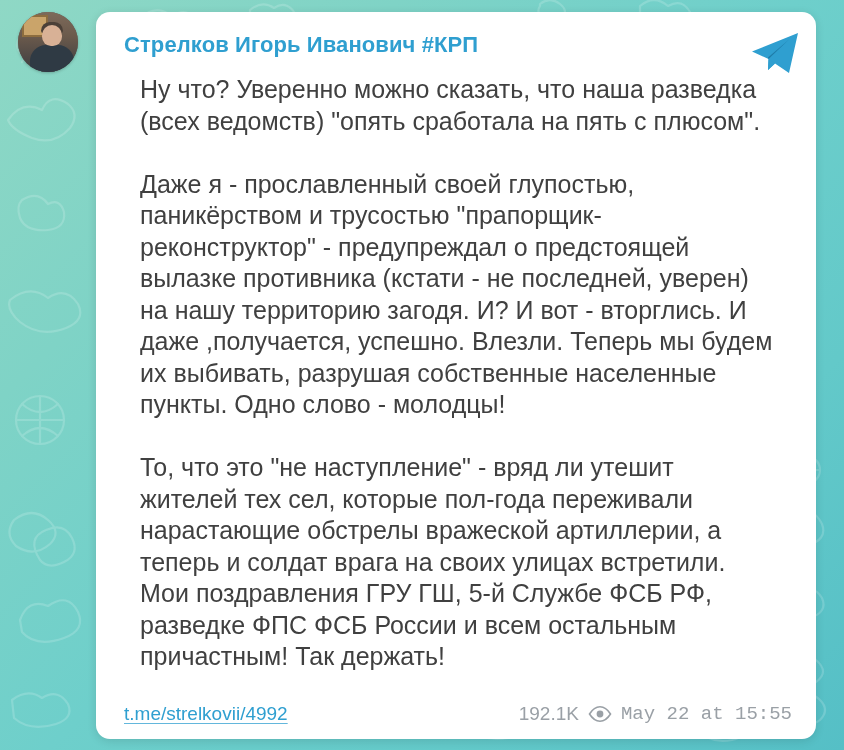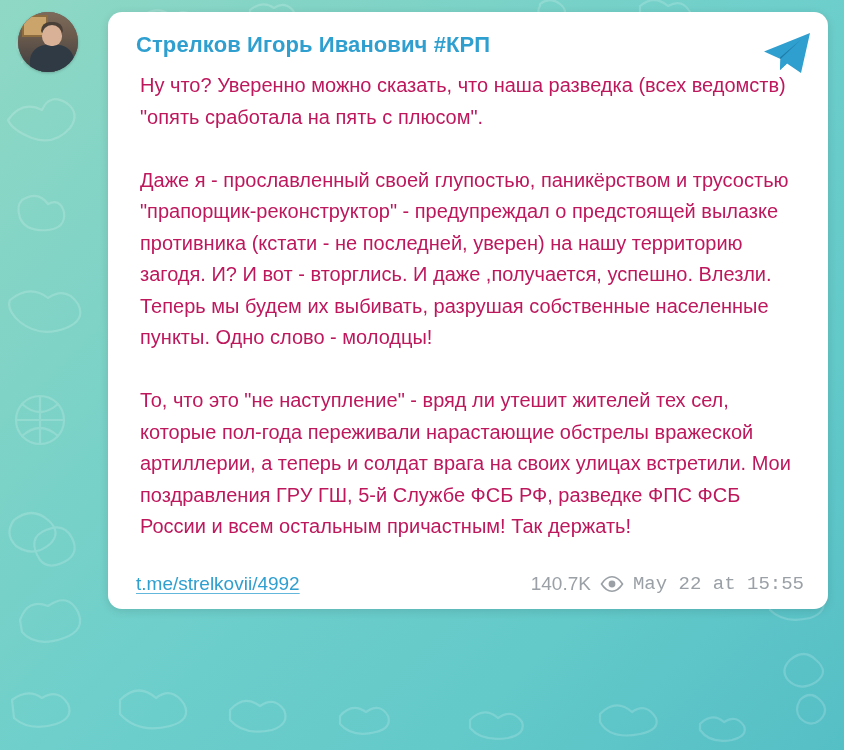--- a/index.html
+++ b/index.html
@@ -65,42 +65,42 @@
   #avatar .body {
     position: absolute;
     left: 12px; top: 33px;
     width: 44px; height: 30px;
     border-radius: 16px 16px 0 0;
     background: #2f3a44;
   }
 
   #card {
     position: absolute;
-    left: 108px;
+    left: 96px;
     top: 12px;
     width: 720px;
     background: #ffffff;
     border-radius: 14px;
     box-shadow: 0 2px 10px rgba(0,0,0,0.12);
     padding: 20px 24px 14px 28px;
   }
   #title {
     color: #2f9fd0;
     font-size: 22px;
     font-weight: bold;
     letter-spacing: 0.1px;
     margin: 0 0 12px 0;
     line-height: 1.2;
   }
   #message {
-    color: #be185d;
-    font-size: 20px;
+    color: #404040;
+    font-size: 25px;
     line-height: 31.5px;
     white-space: pre-wrap;
-    margin: 4px;
+    margin: 16px;
   }
   #footer {
     display: flex;
     align-items: center;
     margin-top: 28px;
     padding-top: 2px;
   }
   #link {
     color: #2f9fd0;
     font-size: 19px;
@@ -193,21 +193,21 @@
 
     <div id="message">Ну что? Уверенно можно сказать, что наша разведка (всех ведомств) "опять сработала на пять с плюсом".
 
 Даже я - прославленный своей глупостью, паникёрством и трусостью "прапорщик-реконструктор" - предупреждал о предстоящей вылазке противника (кстати - не последней, уверен) на нашу территорию загодя. И? И вот - вторглись. И даже ,получается, успешно. Влезли. Теперь мы будем их выбивать, разрушая собственные населенные пункты. Одно слово - молодцы!
 
 То, что это "не наступление" - вряд ли утешит жителей тех сел, которые пол-года переживали нарастающие обстрелы вражеской артиллерии, а теперь и солдат врага на своих улицах встретили. Мои поздравления ГРУ ГШ, 5-й Службе ФСБ РФ, разведке ФПС ФСБ России и всем остальным причастным! Так держать!</div>
 
     <div id="footer">
       <a id="link" href="#">t.me/strelkovii/4992</a>
       <div id="meta">
-        <span id="views-count">140.7K</span>
+        <span id="views-count">192.1K</span>
         <span id="eye-icon">
           <svg width="24" height="16" viewBox="0 0 24 16" xmlns="http://www.w3.org/2000/svg">
             <path d="M1.5 8 C5 2.5 9 0.8 12 0.8 C15 0.8 19 2.5 22.5 8 C19 13.5 15 15.2 12 15.2 C9 15.2 5 13.5 1.5 8 Z" fill="none" stroke="#9aa0a6" stroke-width="1.6"></path>
             <circle cx="12" cy="8" r="3.4" fill="#9aa0a6"></circle>
           </svg>
         </span>
         <span id="date">May 22 at 15:55</span>
       </div>
     </div>
 

